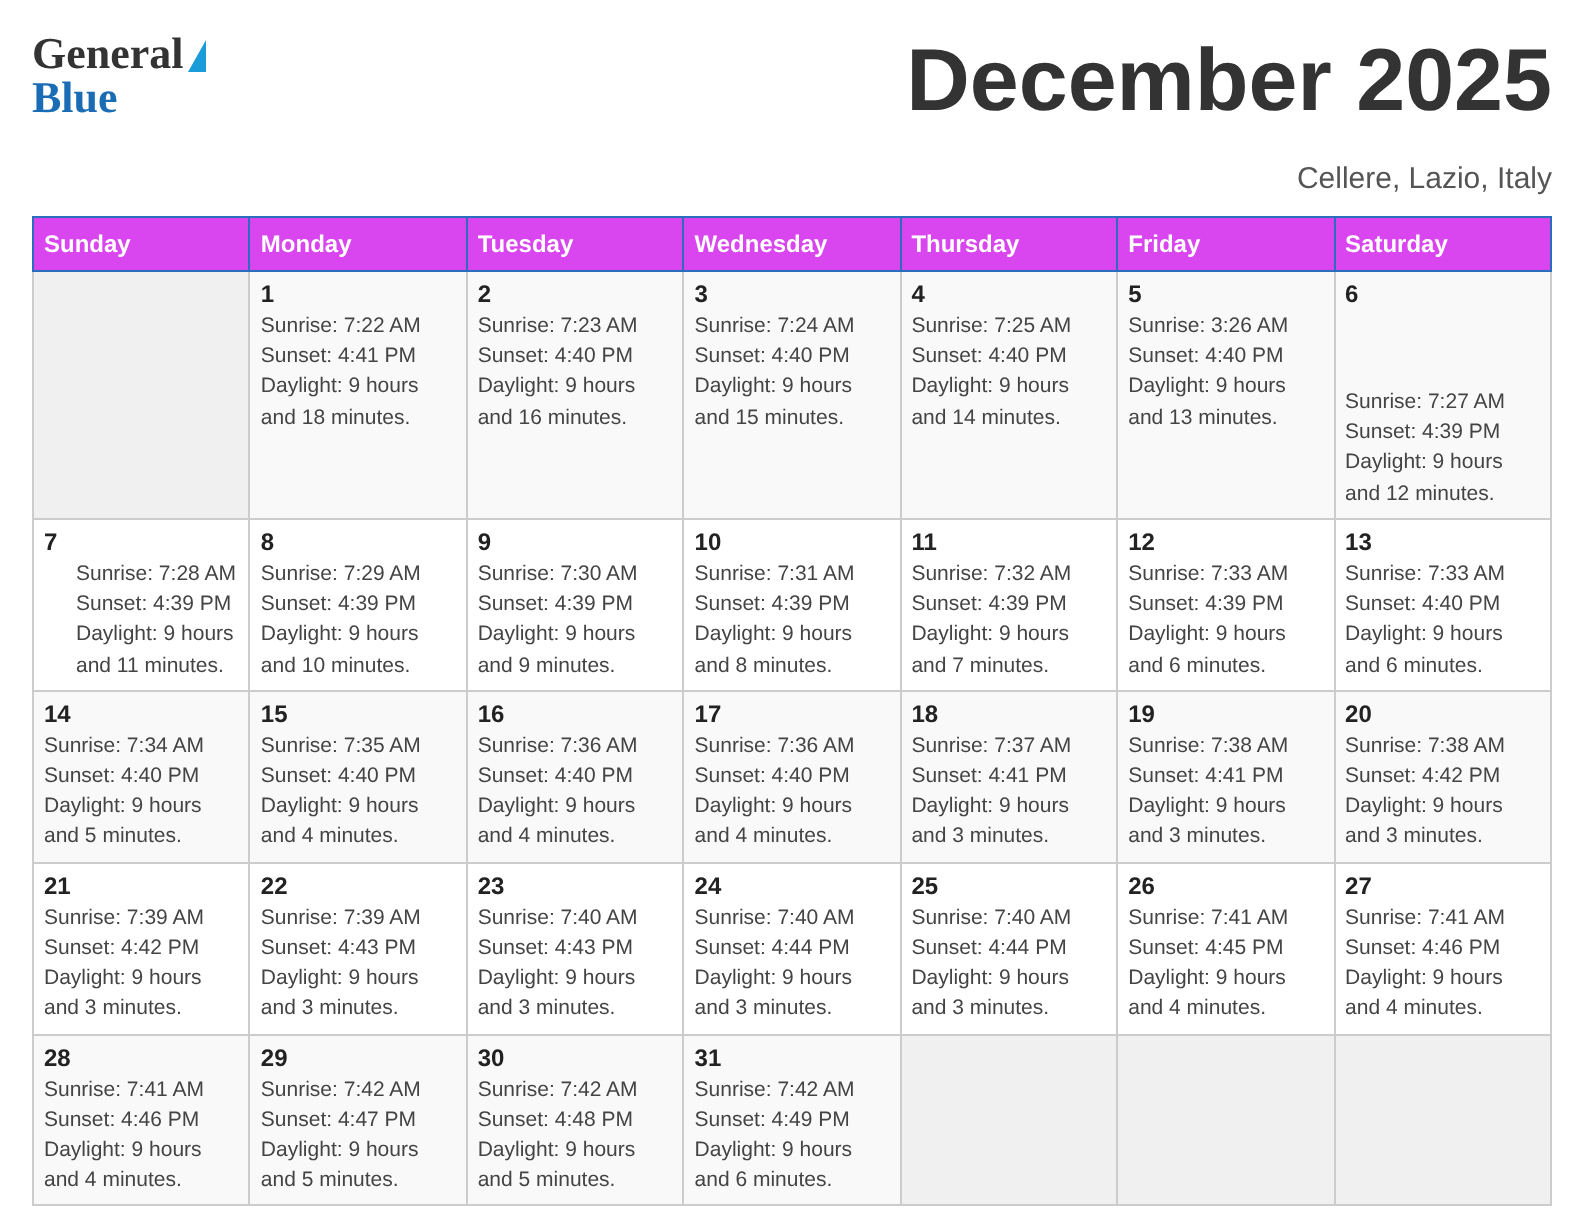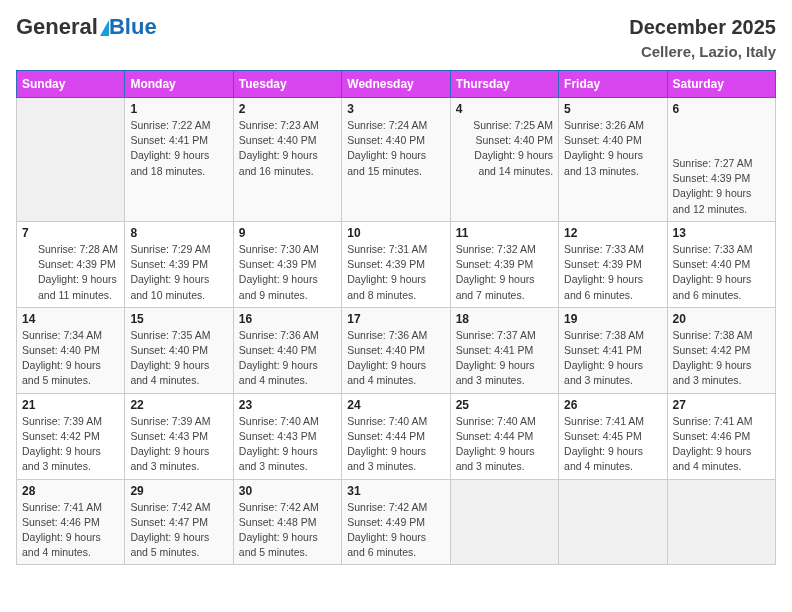--- a/index.html
+++ b/index.html
@@ -11,45 +11,46 @@
       padding: 16px;
     }
     .header-area {
       display: flex;
       justify-content: space-between;
       align-items: flex-start;
       margin-bottom: 10px;
     }
     .logo {
       display: flex;
+      flex-direction: column;
       align-items: flex-start;
+      font-family: Liberation Serif, serif;
     }
     .logo-text {
       font-size: 22px;
       font-weight: bold;
       color: #333;
       line-height: 1;
     }
     .logo-line {
       display: flex;
       align-items: center;
     }
     .title-area {
       text-align: right;
     }
     .month-title {
-      font-size: 20px;
+      font-size: 44px;
       font-weight: bold;
       color: #333;
     }
     .location {
       font-size: 15px;
       color: #555;
-      margin-top: 4px;
-      font-weight: bold;
+      margin-top: 15px;
     }
     table {
       width: 100%;
       border-collapse: collapse;
       font-size: 11px;
     }
     thead tr th {
       background-color: #d946ef;
       color: #fff;
       text-align: left;
@@ -138,21 +139,21 @@
         </td>
         <td>
           <div class="day-number">3</div>
           <div class="day-detail" style="white-space: pre-line;">Sunrise: 7:24 AM
 Sunset: 4:40 PM
 Daylight: 9 hours
 and 15 minutes.</div>
         </td>
         <td>
           <div class="day-number">4</div>
-          <div class="day-detail" style="white-space: pre-line; text-align: right;">Sunrise: 7:25 AM
+          <div class="day-detail" style="white-space: pre-line;">Sunrise: 7:25 AM
 Sunset: 4:40 PM
 Daylight: 9 hours
 and 14 minutes.</div>
         </td>
         <td>
           <div class="day-number">5</div>
           <div class="day-detail" style="white-space: pre-line;">Sunrise: 3:26 AM
 Sunset: 4:40 PM
 Daylight: 9 hours
 and 13 minutes.</div>

